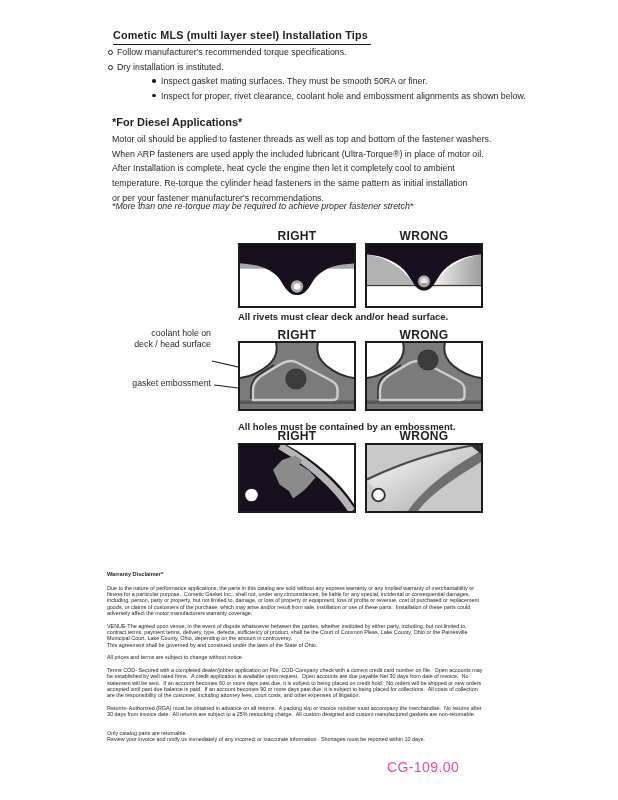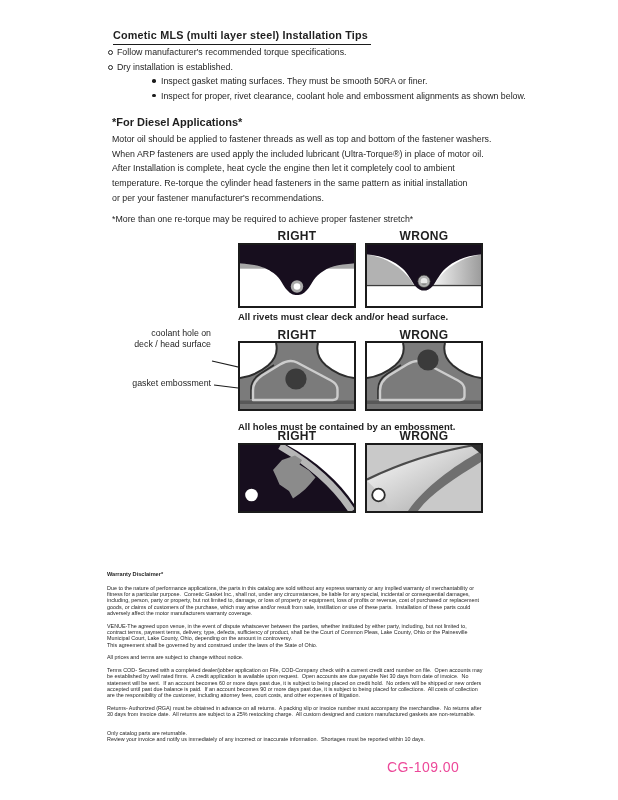--- a/index.html
+++ b/index.html
@@ -44,32 +44,32 @@
 </style>
 </head>
 <body>
 
 <div class="page">
 
   <h1 class="title">Cometic MLS (multi layer steel) Installation Tips</h1>
 
   <div class="bullets">
     <div class="b"><span class="ring"></span><span>Follow manufacturer's recommended torque specifications.</span></div>
-    <div class="b"><span class="ring"></span><span>Dry installation is established.</span></div>
+    <div class="b"><span class="ring"></span><span>Dry installation is instituted.</span></div>
     <div class="b sub"><span class="dot"></span><span>Inspect gasket mating surfaces.  They must be smooth 50RA or finer.</span></div>
     <div class="b sub"><span class="dot"></span><span>Inspect for proper, rivet clearance, coolant hole and embossment alignments as shown below.</span></div>
   </div>
 
   <h2 class="diesel-heading">*For Diesel Applications*</h2>
   <p class="body-p pre" style="top:132px;">Motor oil should be applied to fastener threads as well as top and bottom of the fastener washers.
 When ARP fasteners are used apply the included lubricant (Ultra-Torque®) in place of motor oil.</p>
   <p class="body-p pre" style="top:161px;">After Installation is complete, heat cycle the engine then let it completely cool to ambient
 temperature. Re-torque the cylinder head fasteners in the same pattern as initial installation
 or per your fastener manufacturer's recommendations.</p>
-  <p class="body-p" style="top:212px;">*More than one re-torque may be required to achieve proper fastener stretch*</p>
+  <p class="body-p" style="top:199px;font-style:italic;">*More than one re-torque may be required to achieve proper fastener stretch*</p>
 
   <span class="fig-label" style="left:238px;top:229px;">RIGHT</span>
   <span class="fig-label" style="left:365px;top:229px;">WRONG</span>
   <div class="fig-box" style="left:238px;top:243px;height:61px;">
     <svg width="114" height="61" viewBox="0 0 114 61">
       <rect width="114" height="61" fill="#ffffff"></rect>
       <rect x="0" y="18.5" width="114" height="5.2" fill="#a6a6a6"></rect>
       <path d="M0,0 H114 V18.5 C97,19.3 88.5,22 80.5,28 C72.5,34 71.5,40.5 67,45 C63.5,48.8 61,50 57,50 C53,50 50.5,48.8 47,45 C42.5,40.5 41.5,34 33.5,28 C25.5,22 17,19.3 0,18.5 Z" fill="var(--figure-black,#170e1e)"></path>
       <circle cx="57" cy="41.5" r="6.2" fill="#a9a9a9"></circle>
       <circle cx="57" cy="41.5" r="3.3" fill="#ffffff"></circle>

